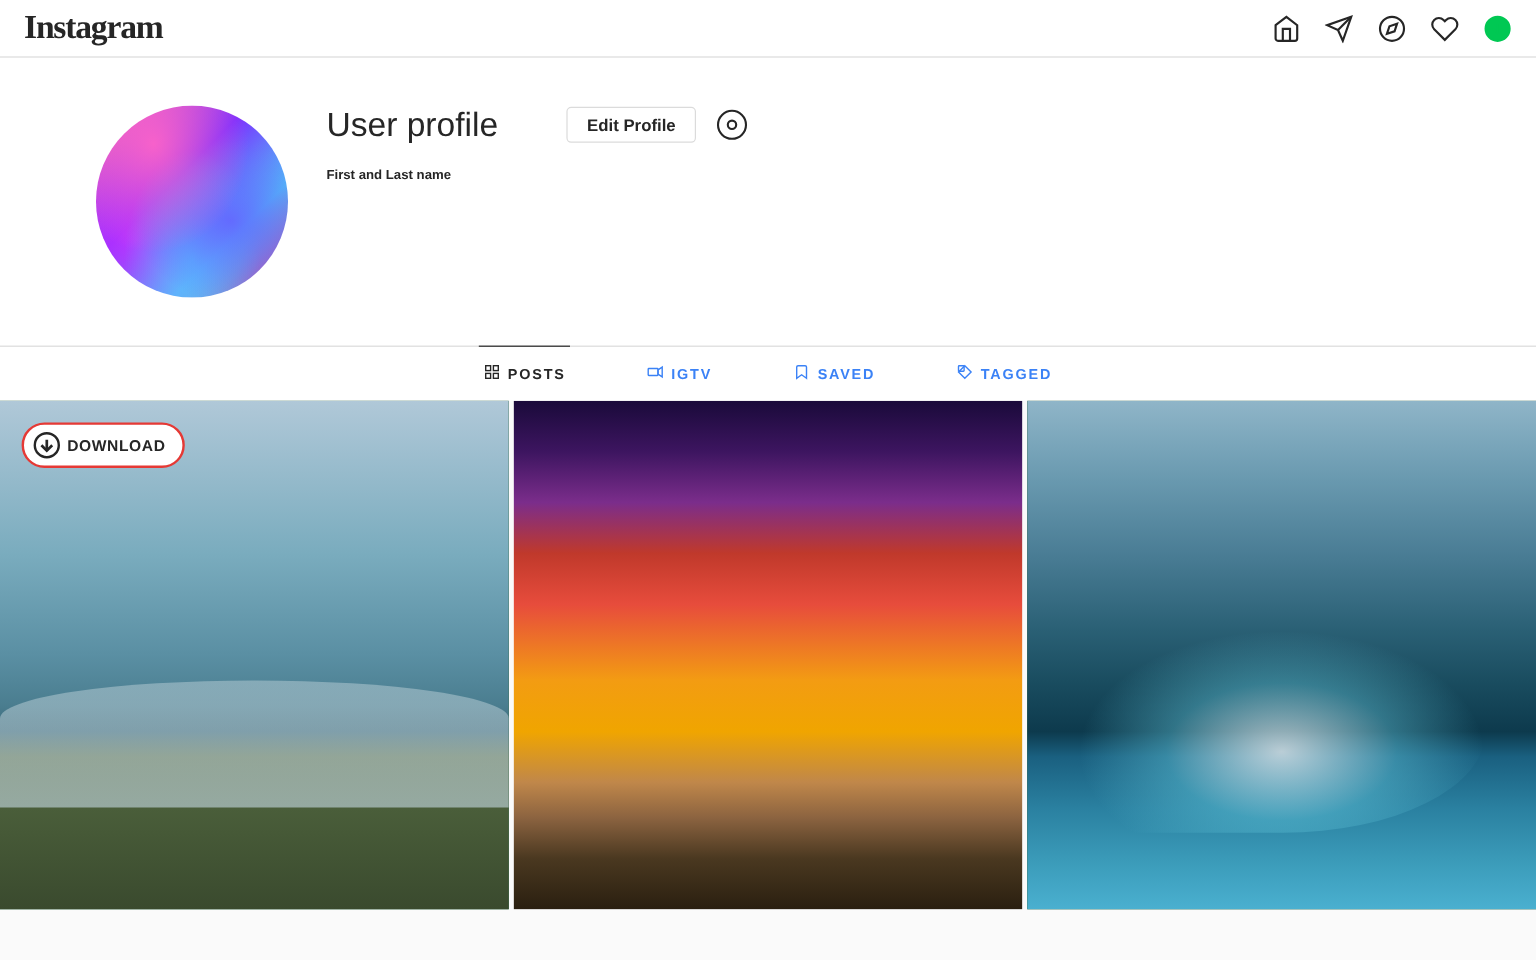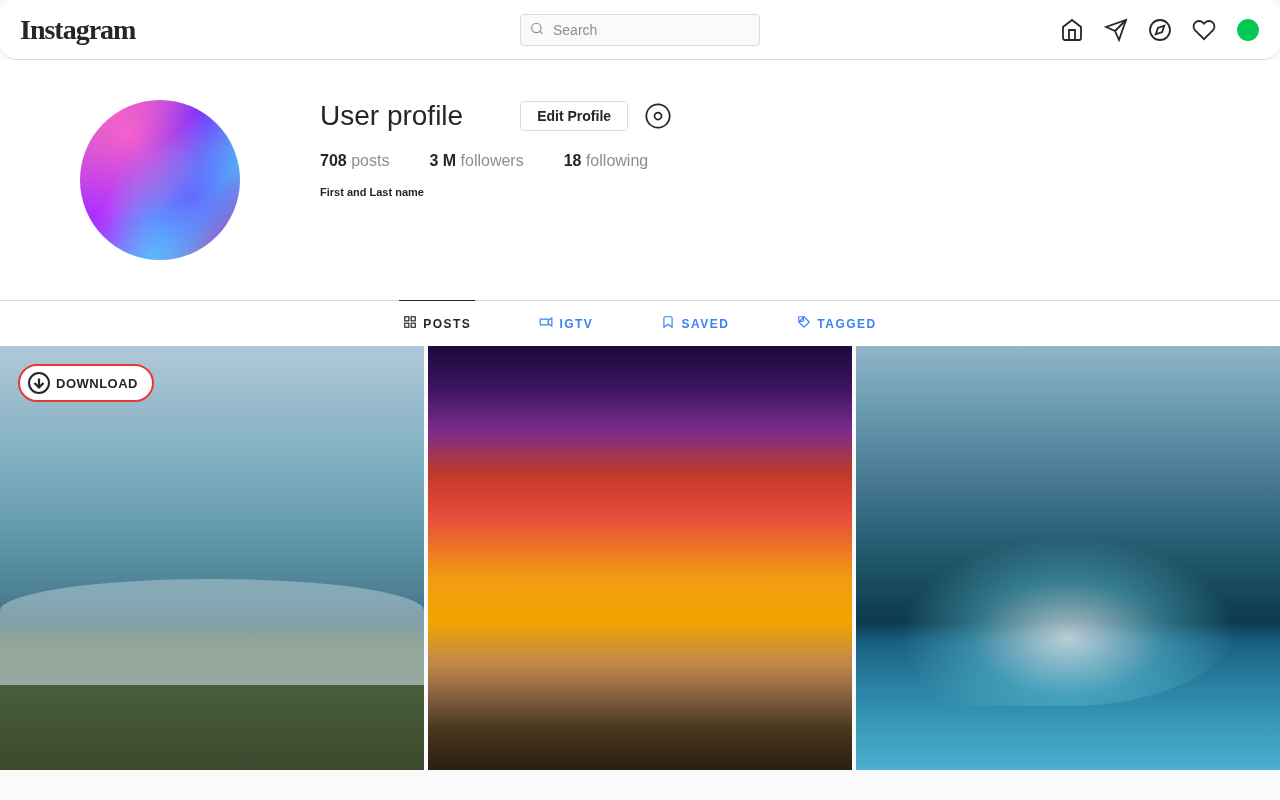--- a/index.html
+++ b/index.html
@@ -2,28 +2,27 @@
 <html><head>
   <meta charset="utf-8">
   <style>
     * { margin: 0; padding: 0; box-sizing: border-box; }
     body { font-family: -apple-system, BlinkMacSystemFont, 'Segoe UI', Arial, sans-serif; background: #fafafa; color: #262626; }
 
     
     .header {
       background: #fff;
       border-bottom: 1px solid #dbdbdb;
-      height: 60px;
+      height: 48px;
       display: flex;
       align-items: center;
       padding: 0 20px;
       position: sticky;
       top: 0;
       z-index: 100;
-      border-radius: 17px;
     }
     .header-logo {
       font-family: 'Brush Script MT', cursive;
       font-size: 28px;
       font-weight: bold;
       color: #262626;
       letter-spacing: -1px;
       flex: 0 0 auto;
       margin-right: auto;
       width: 200px;
@@ -71,21 +70,21 @@
     }
     .nav-icon svg { width: 24px; height: 24px; }
     .nav-icon.download-nav svg { color: #00c853; fill: #00c853; }
 
     
     .profile-section {
       background: #fff;
       padding: 40px 40px 40px 80px;
       display: flex;
       align-items: flex-start;
-      gap: 80px;
+      gap: 32px;
       max-width: 1280px;
     }
     .avatar-wrap {
       flex: 0 0 auto;
     }
     
     .avatar-canvas {
       width: 160px;
       height: 160px;
       border-radius: 50%;
@@ -256,29 +255,20 @@
       align-items: center;
       justify-content: center;
     }
   </style>
 </head>
 <body>
 
 <header class="header">
   <div class="header-logo">Instagram</div>
 
-  <div class="header-search">
-    <span class="search-icon-wrap">
-      <svg viewBox="0 0 24 24" fill="none" stroke="currentColor" stroke-width="2" width="14" height="14">
-        <circle cx="11" cy="11" r="8"></circle>
-          <line x1="21" y1="21" x2="16.65" y2="16.65"></line>
-      </svg>
-    </span>
-    <input type="text" placeholder="Search" style="">
-  </div>
 
   <nav class="header-nav">
     <div class="nav-icon">
       <svg viewBox="0 0 24 24" fill="none" stroke="#262626" stroke-width="1.8">
         <path d="M3 9l9-7 9 7v11a2 2 0 01-2 2H5a2 2 0 01-2-2z"></path>
         <polyline points="9 22 9 12 15 12 15 22"></polyline>
       </svg>
     </div>
     <div class="nav-icon">
       <svg viewBox="0 0 24 24" fill="none" stroke="#262626" stroke-width="1.8">
@@ -317,31 +307,20 @@
       <h1 class="profile-username">User profile</h1>
       <button class="edit-profile-btn">Edit Profile</button>
       <div class="settings-icon">
         <svg viewBox="0 0 24 24" fill="none" stroke="#262626" stroke-width="1.5" width="28" height="28">
           <circle cx="12" cy="12" r="10"></circle>
           <circle cx="12" cy="12" r="3"></circle>
         </svg>
       </div>
     </div>
 
-    <div class="profile-stats">
-      <div class="stat-item">
-        <strong>708</strong>&nbsp;<span>posts</span>
-      </div>
-      <div class="stat-item">
-        <strong>3 M</strong>&nbsp;<span>followers</span>
-      </div>
-      <div class="stat-item">
-        <strong>18</strong>&nbsp;<span>following</span>
-      </div>
-    </div>
 
     <div class="profile-name">First and Last name</div>
   </div>
 </div>
 
 <div class="tabs-bar">
   <div class="tab-item active">
     <span class="tab-icon">
       <svg width="14" height="14" viewBox="0 0 24 24" fill="none" stroke="currentColor" stroke-width="2">
         <rect x="3" y="3" width="7" height="7"></rect>

